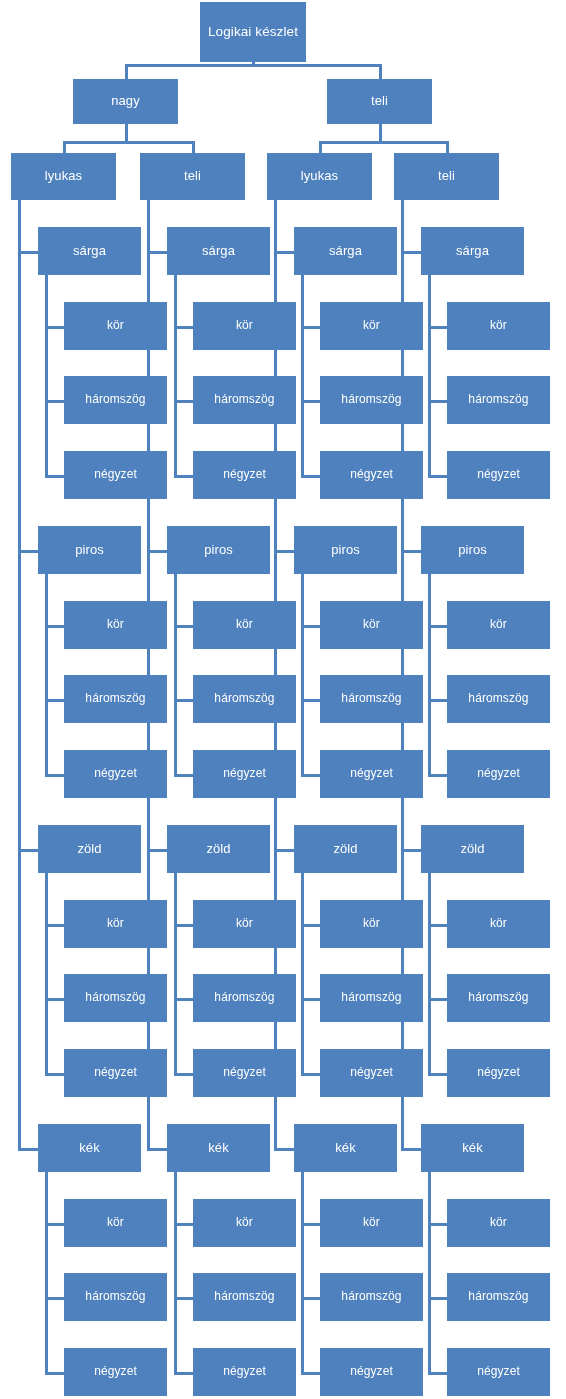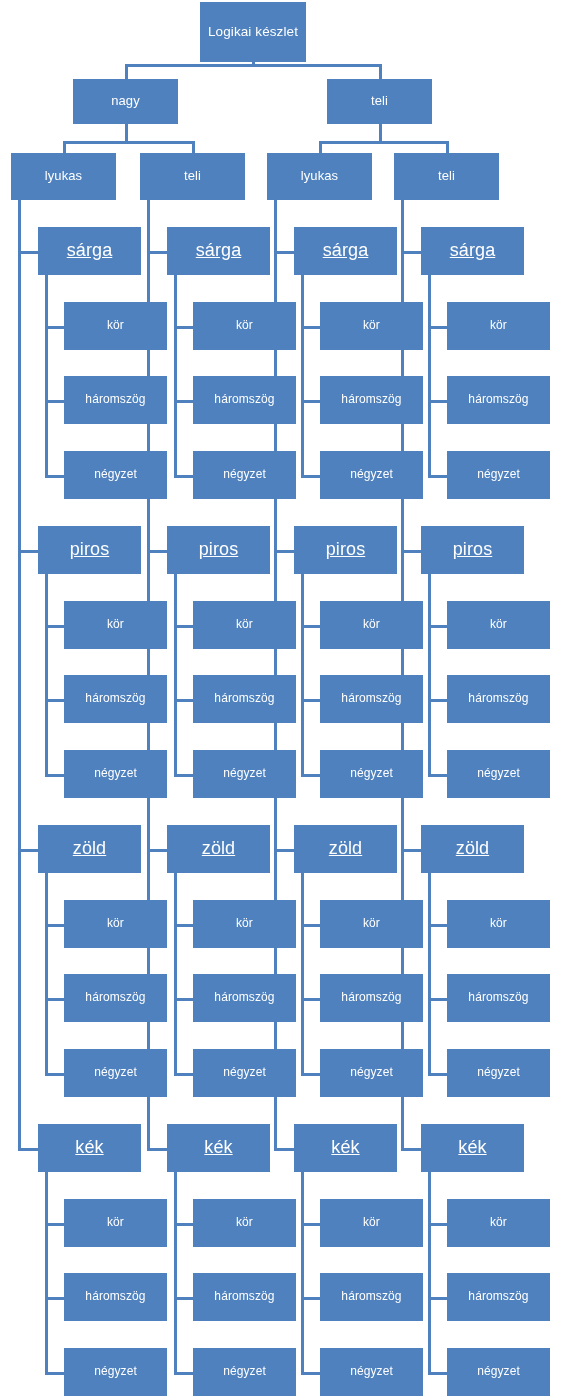--- a/index.html
+++ b/index.html
@@ -21,21 +21,21 @@
     justify-content:center;
     text-align:center;
     line-height:1.1;
     box-sizing:border-box;
     overflow:hidden;
     letter-spacing:0.1px;
   }
   .n-root{font-size:13.5px;}
   .n-size{font-size:13px;}
   .n-fill{font-size:13px;}
-  .n-color{font-size:18px;text-decoration:underline;}
+  .n-color{font-size:13px;}
   .n-shape{font-size:12px;}
 
   .conn{position:absolute;background:#4e81bd;}
   .v{width:3px;}
   .h{height:3px;}
 </style>
 </head>
 <body>
 
 <div id="stage">

